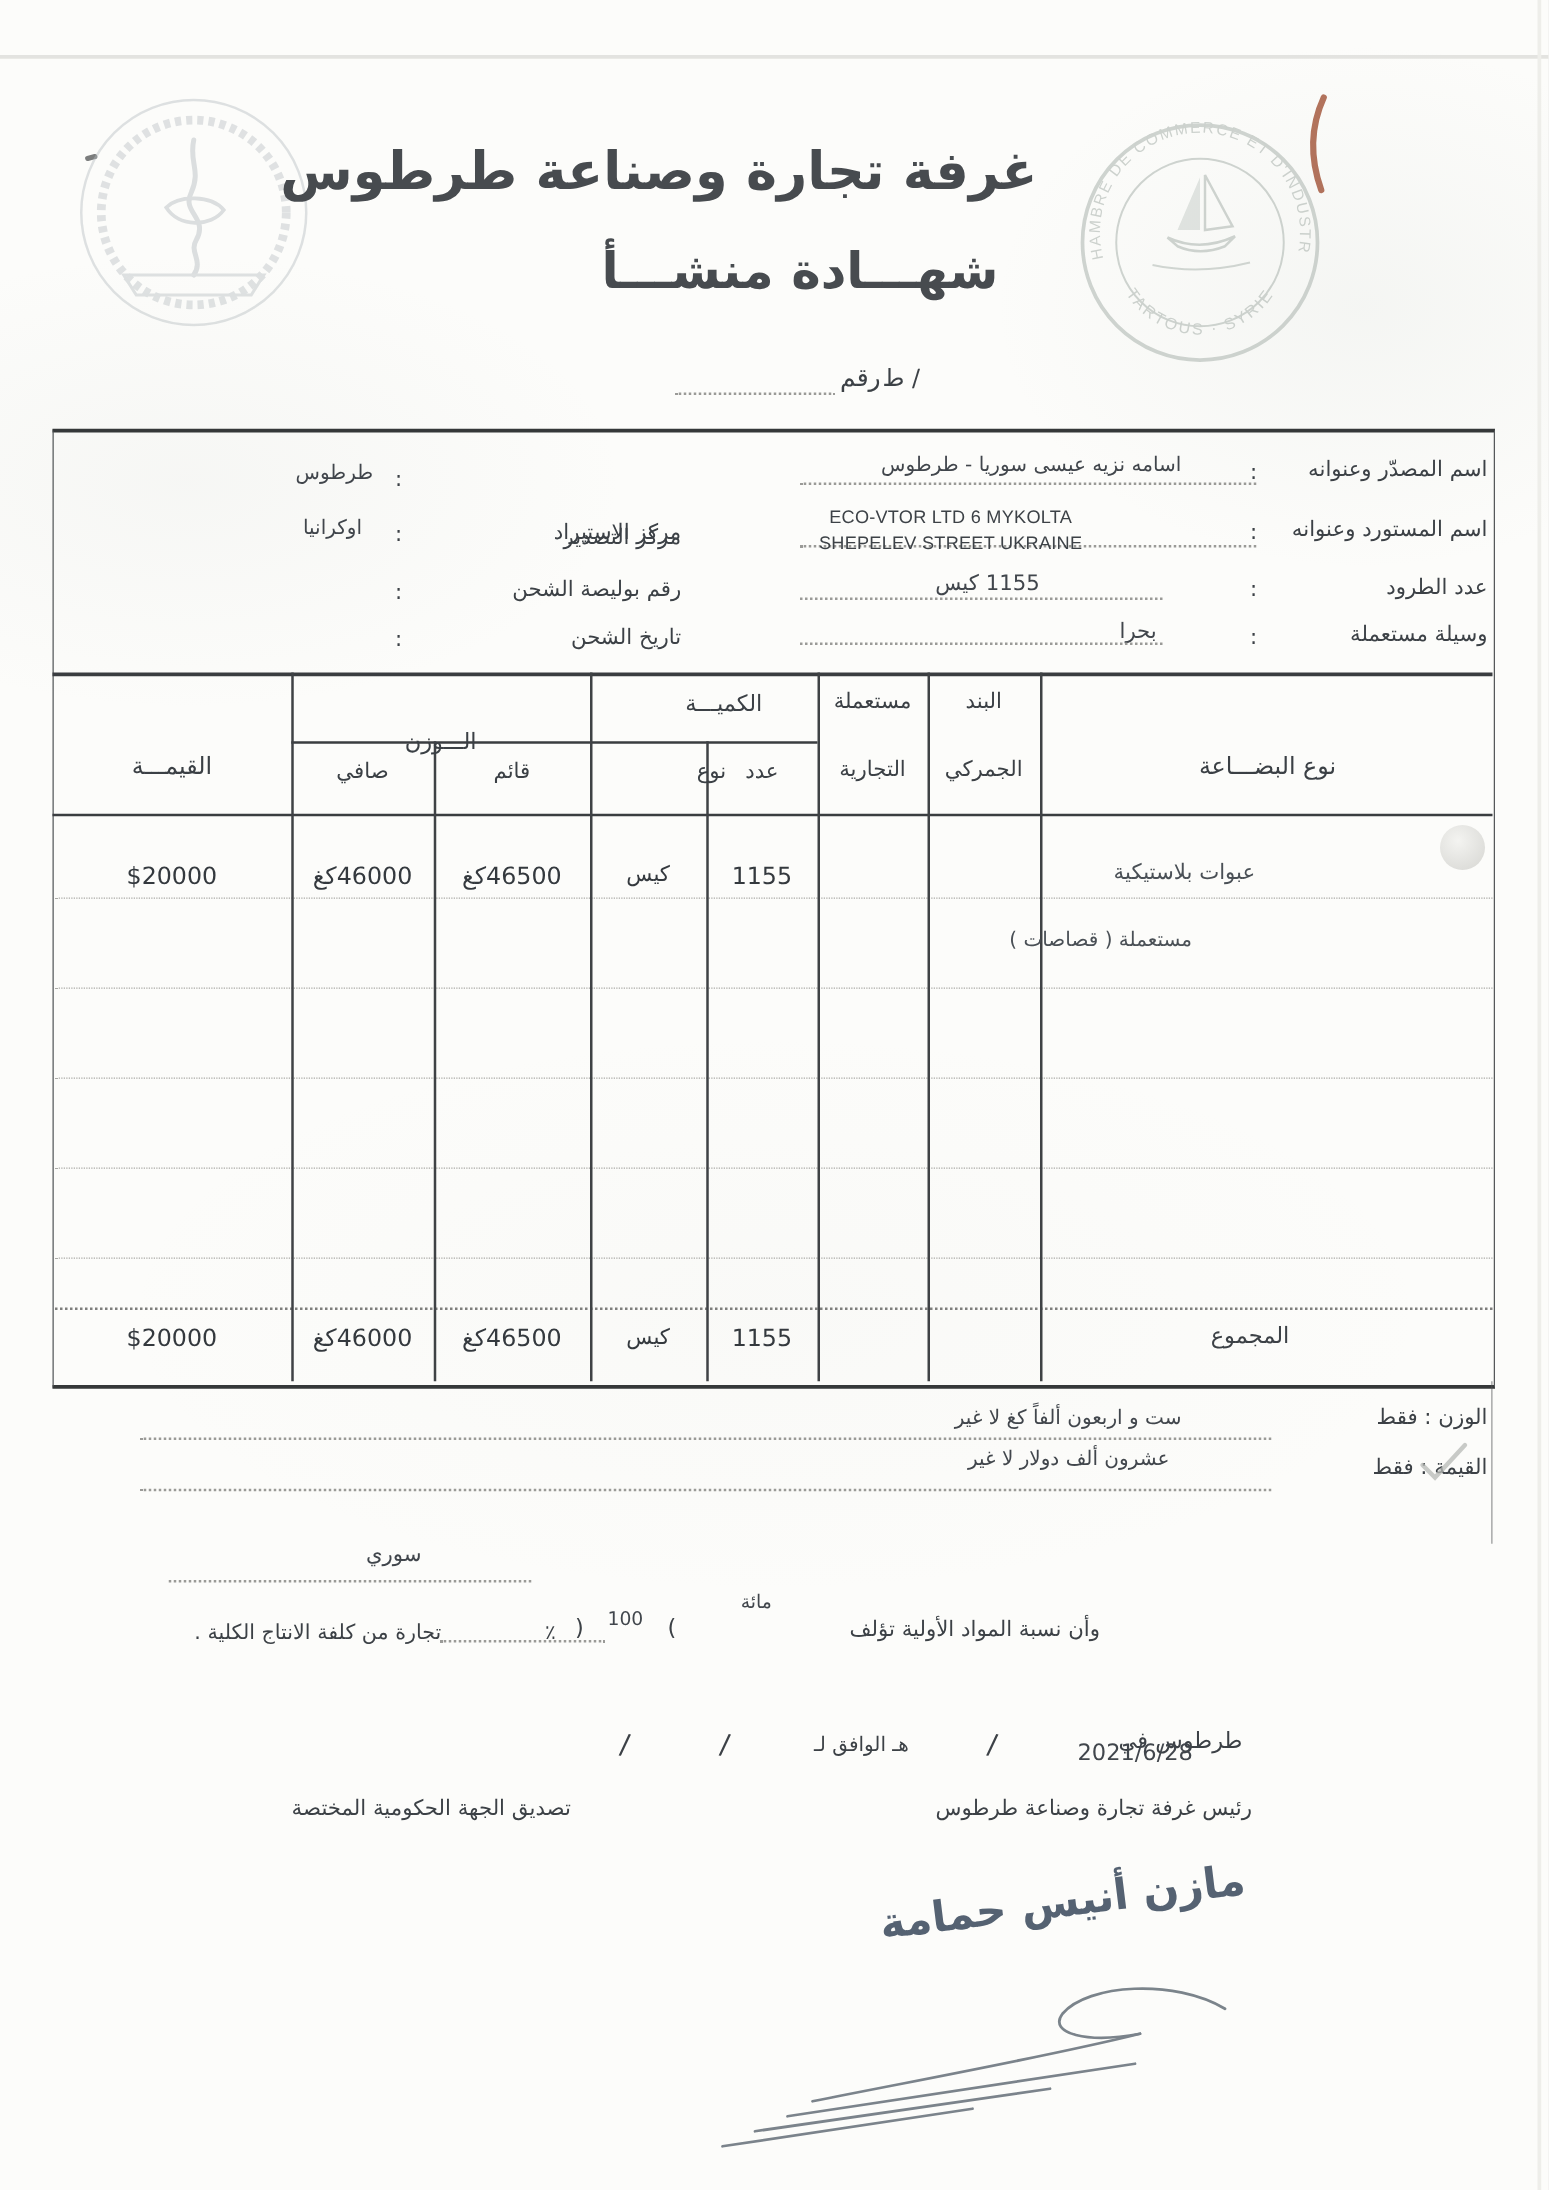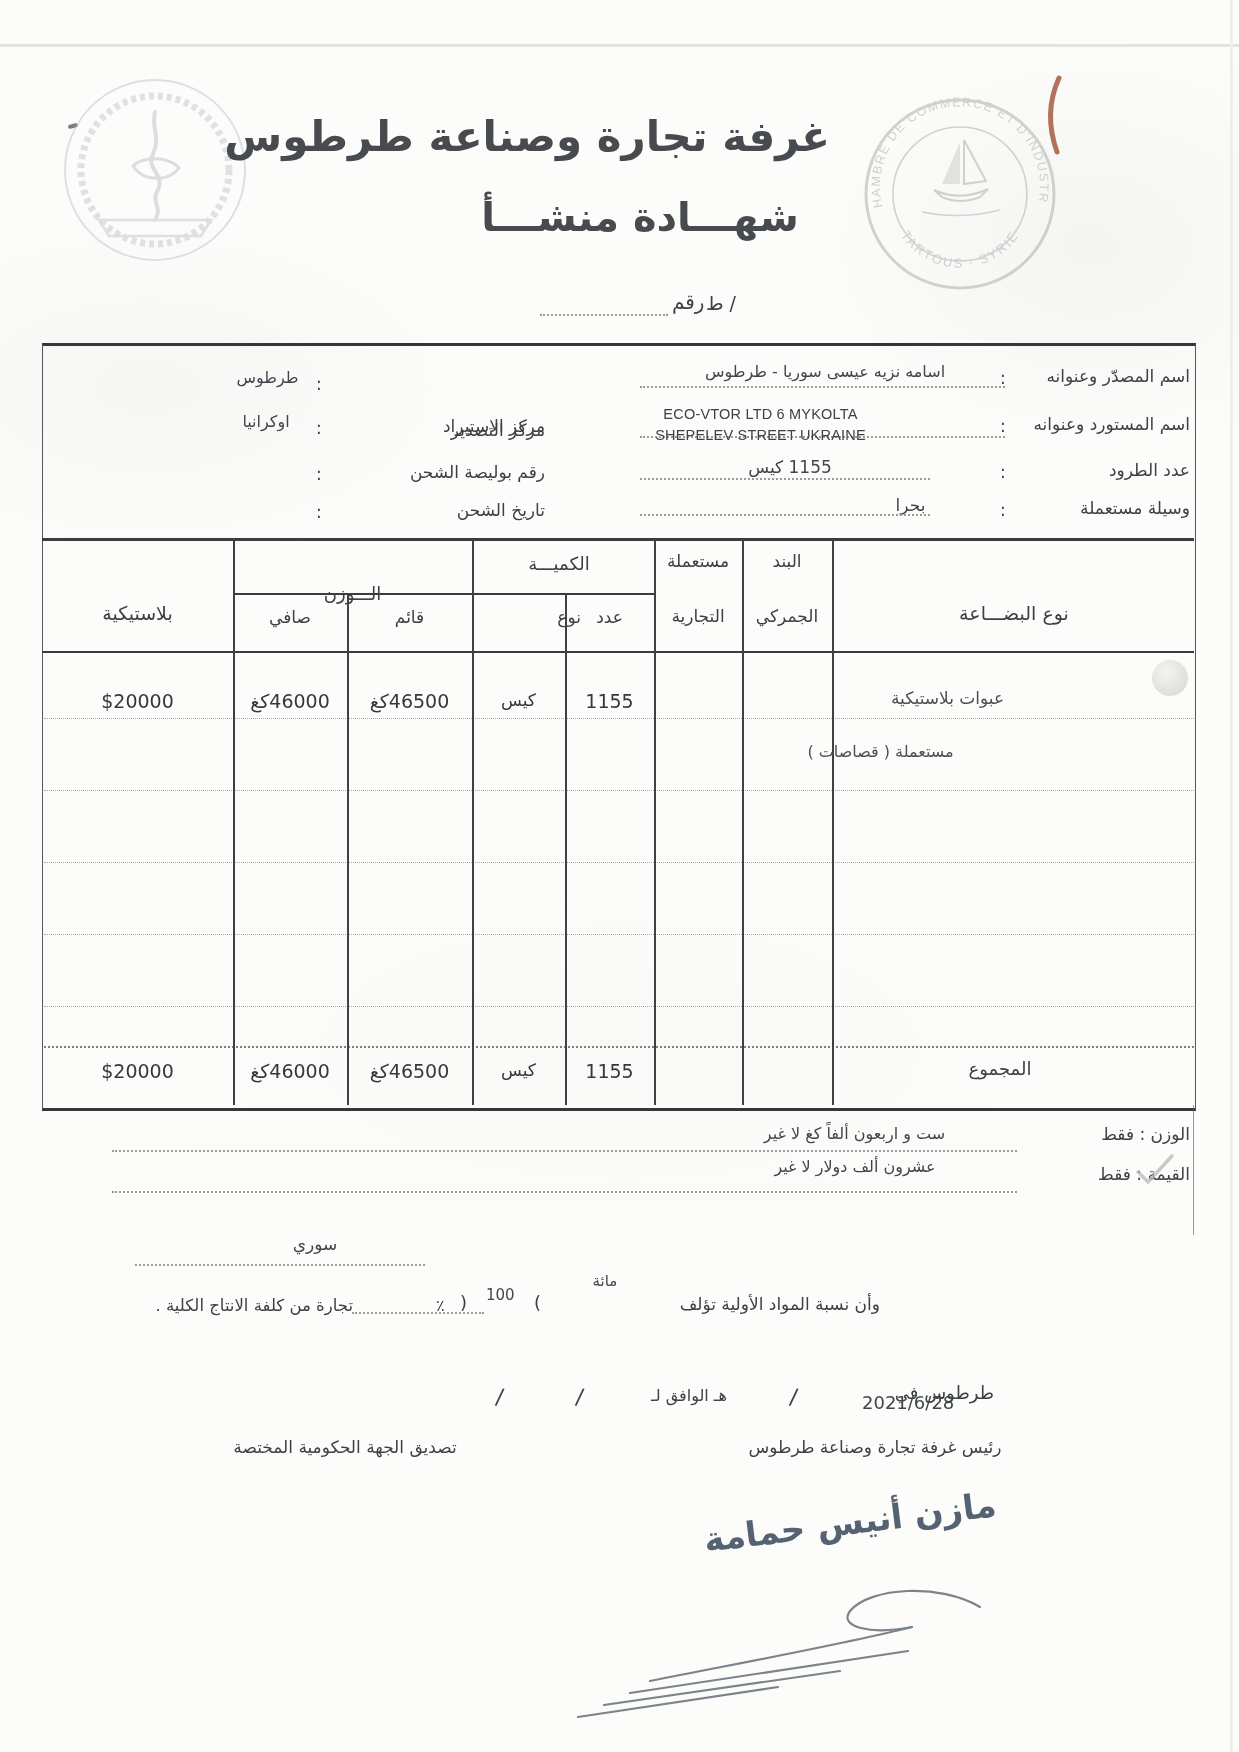--- a/index.html
+++ b/index.html
@@ -126,27 +126,27 @@
   <div class="abs vline" style="left:742px;top:538px;height:567px;"></div>
   <div class="abs vline" style="left:832px;top:538px;height:567px;"></div>
   <div class="abs vline" style="left:347px;top:593px;height:512px;"></div>
   <div class="abs vline" style="left:565px;top:593px;height:512px;"></div>
 
   <div class="abs rtl c cellhead nw" style="left:832px;top:602px;width:364px;font-size:19px;">نوع البضـــاعة</div>
   <div class="abs rtl c cellhead nw" style="left:742px;top:551px;width:90px;font-size:17px;">البند</div>
   <div class="abs rtl c cellhead nw" style="left:742px;top:606px;width:90px;font-size:17px;">الجمركي</div>
   <div class="abs rtl c cellhead nw" style="left:654px;top:551px;width:88px;font-size:17px;">مستعملة</div>
   <div class="abs rtl c cellhead nw" style="left:654px;top:606px;width:88px;font-size:17px;">التجارية</div>
-  <div class="abs rtl c cellhead nw" style="left:468px;top:553px;width:182px;">الكميـــة</div>
+  <div class="abs rtl c cellhead nw" style="left:488px;top:553px;width:182px;">الكميـــة</div>
   <div class="abs rtl c cellhead nw" style="left:565px;top:607px;width:89px;font-size:17px;">عدد</div>
   <div class="abs rtl c cellhead nw" style="left:472px;top:607px;width:109px;font-size:17px;text-align:right;">نوع</div>
   <div class="abs rtl c cellhead nw" style="left:233px;top:583px;width:239px;">الـــوزن</div>
   <div class="abs rtl c cellhead nw" style="left:347px;top:607px;width:125px;font-size:17px;">قائم</div>
   <div class="abs rtl c cellhead nw" style="left:233px;top:607px;width:114px;font-size:17px;">صافي</div>
-  <div class="abs rtl c cellhead nw" style="left:42px;top:602px;width:191px;font-size:19px;">بلاستيكية</div>
+  <div class="abs rtl c cellhead nw" style="left:42px;top:602px;width:191px;font-size:19px;">القيمـــة</div>
 
   <div class="abs rtl c val nw" style="left:855px;top:688px;width:185px;font-size:17px;color:#4a5056;">عبوات بلاستيكية</div>
   <div class="abs rtl c val nw" style="left:788px;top:742px;width:185px;font-size:16px;color:#4a5056;">مستعملة ( قصاصات )</div>
   <div class="abs c cellval nw" style="left:565px;top:690px;width:89px;">1155</div>
   <div class="abs rtl c cellval nw" style="left:472px;top:690px;width:93px;font-size:17px;">كيس</div>
   <div class="abs rtl c cellval nw" style="left:347px;top:690px;width:125px;">46500كغ</div>
   <div class="abs rtl c cellval nw" style="left:233px;top:690px;width:114px;">46000كغ</div>
   <div class="abs c cellval nw" style="left:42px;top:690px;width:191px;">$20000</div>
 
   <div class="abs rtl c lbl nw" style="left:940px;top:1058px;width:120px;font-size:18px;">المجموع</div>

